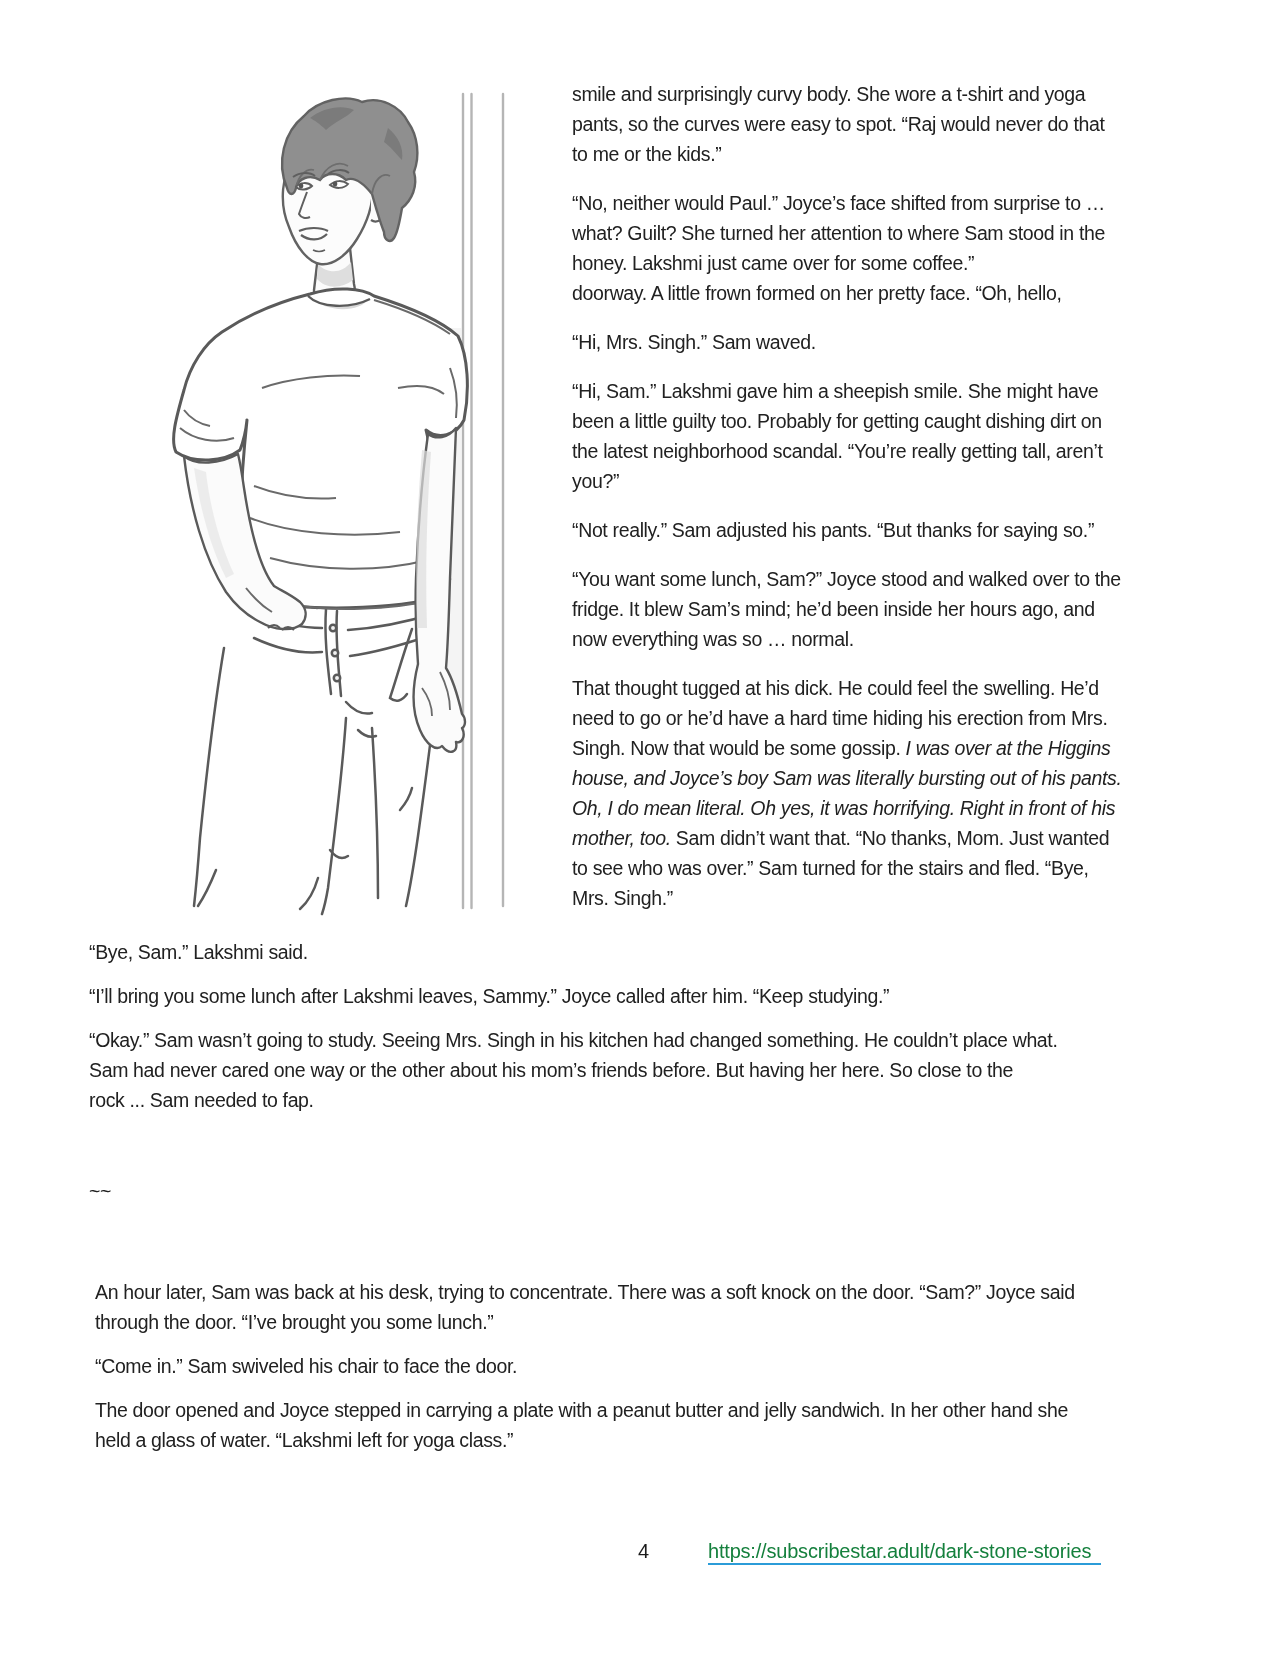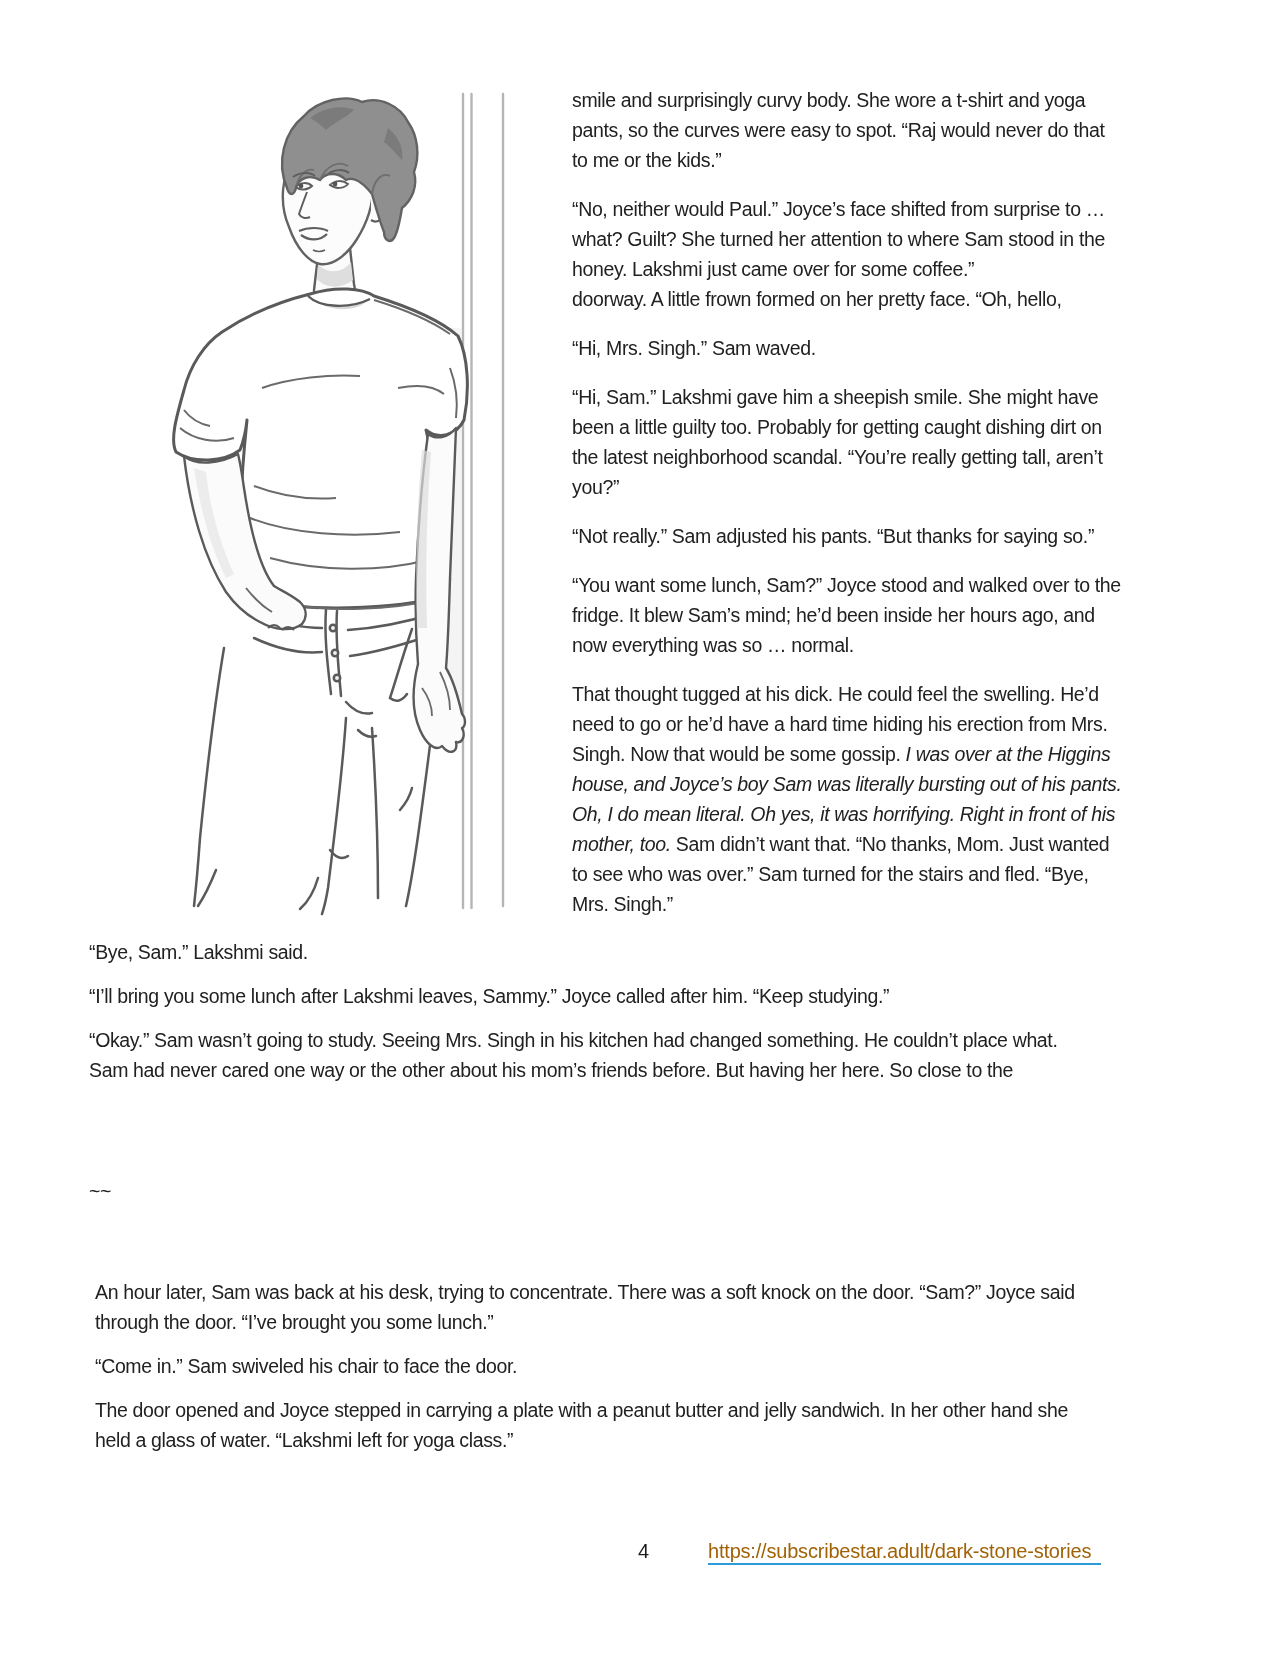--- a/index.html
+++ b/index.html
@@ -3,30 +3,30 @@
 <meta charset="utf-8">
 <style>
   html,body{margin:0;padding:0;}
   body{
     width:1280px;height:1657px;position:relative;background:#ffffff;
     font-family:"Liberation Sans", sans-serif;color:#212121;overflow:hidden;
   }
   .textblock{position:absolute;font-size:19.5px;line-height:30px;letter-spacing:-0.35px;}
   .textblock .line{white-space:pre;}
   .it{font-style:italic;}
-  #col-right{left:572px;top:85px;width:604px;}
+  #col-right{left:572px;top:79px;width:604px;}
   #col-right .para{margin-bottom:19px;}
   #block-a{left:89px;top:937px;width:1105px;}
   #block-b{left:95px;top:1277px;width:1105px;}
   #block-a .para,#block-b .para{margin-bottom:14px;}
   #separator{left:89px;top:1176px;}
   #footer{position:absolute;left:0;top:1538px;width:1280px;height:34px;font-size:20px;}
   #page-num{position:absolute;left:638px;top:2px;color:#1c1c1c;}
   #footer-link{
-    position:absolute;left:708px;top:2px;color:#a16207;text-decoration:none;
+    position:absolute;left:708px;top:2px;color:#15803d;text-decoration:none;
     border-bottom:2px solid #2b9cd8;padding-right:10px;letter-spacing:-0.2px;
   }
   #illustration{position:absolute;left:150px;top:88px;width:370px;height:835px;}
 </style>
 </head>
 <body>
 
 <div id="illustration">
 <svg width="370" height="835" viewBox="0 0 370 835" xmlns="http://www.w3.org/2000/svg">
 
@@ -196,20 +196,21 @@
 <div id="block-a" class="textblock wide">
     <div class="para">
       <div class="line">“Bye, Sam.” Lakshmi said.</div>
     </div>
     <div class="para">
       <div class="line">“I’ll bring you some lunch after Lakshmi leaves, Sammy.” Joyce called after him. “Keep studying.”</div>
     </div>
     <div class="para">
       <div class="line">“Okay.” Sam wasn’t going to study. Seeing Mrs. Singh in his kitchen had changed something. He couldn’t place what.</div>
       <div class="line">Sam had never cared one way or the other about his mom’s friends before. But having her here. So close to the</div>
+      <div class="line">rock ... Sam needed to fap.</div>
     </div>
   </div>
 
 <div id="separator" class="textblock">~~</div>
 
 <div id="block-b" class="textblock wide">
     <div class="para">
       <div class="line">An hour later, Sam was back at his desk, trying to concentrate. There was a soft knock on the door. “Sam?” Joyce said</div>
       <div class="line">through the door. “I’ve brought you some lunch.”</div>
     </div>

